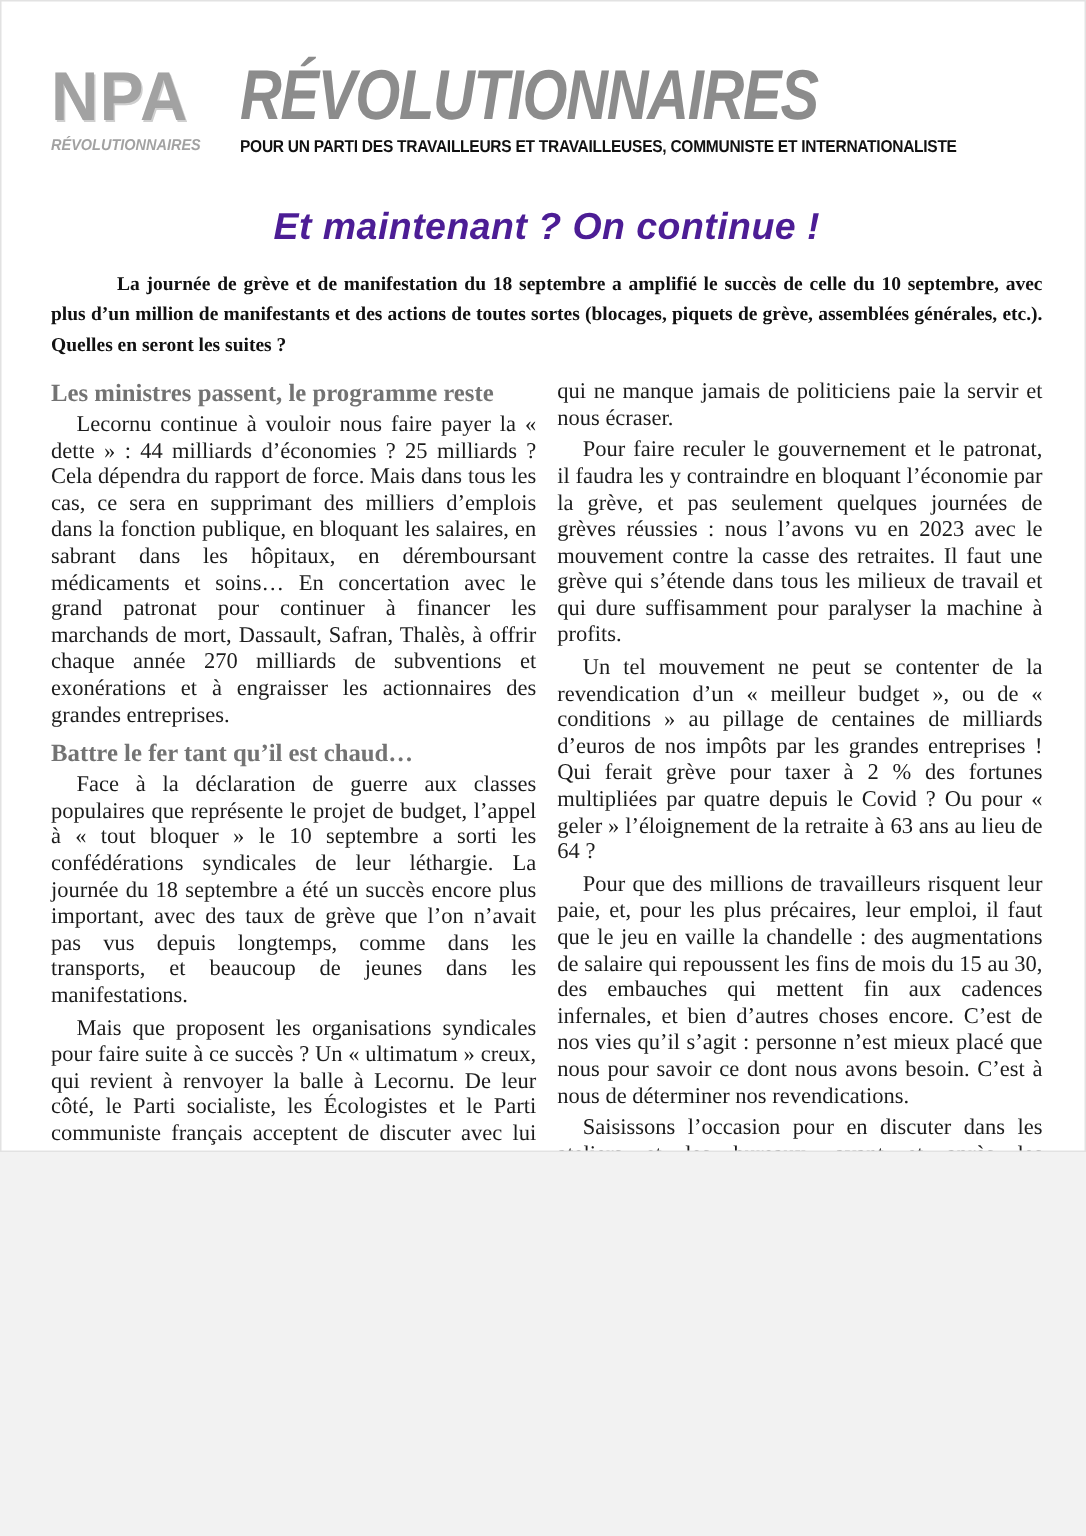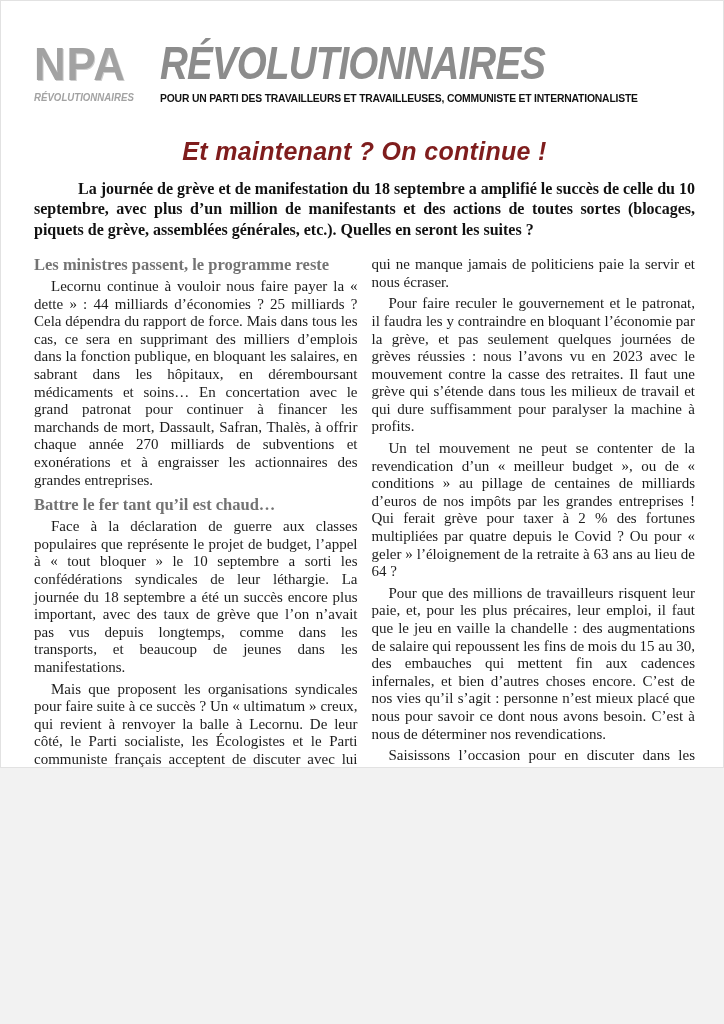--- a/index.html
+++ b/index.html
@@ -57,24 +57,24 @@
   }
   .issue-date { font-size:15px; margin-top:13px; white-space:nowrap; }
 
   
   .article-title {
     font-family:"Liberation Sans", sans-serif;
     font-style:italic; font-weight:bold;
     font-size:25px; text-align:center;
     letter-spacing:0.3px;
     margin-top:33px;
-    color:#7f1d1d;
+    color:#4c1d95;
   }
   .lede {
-    font-weight:bold; font-size:16px; line-height:20.5px;
+    font-weight:bold; font-size:13px; line-height:20.5px;
     text-align:justify; text-indent:44px;
     margin-top:13px;
     color:#111111;
   }
   .columns { display:flex; gap:14px; margin-top:13px; }
   .col { flex:1; min-width:0; }
   .col h3 {
     font-size:16.5px; font-weight:bold;
     margin:7px 0 3px 0; line-height:1.15;
     color:#737373;

